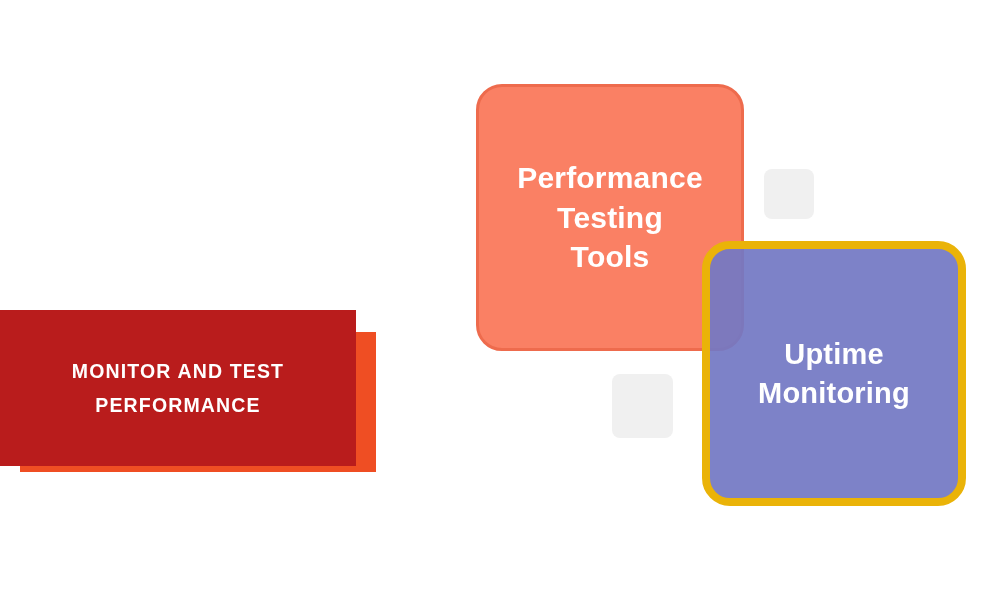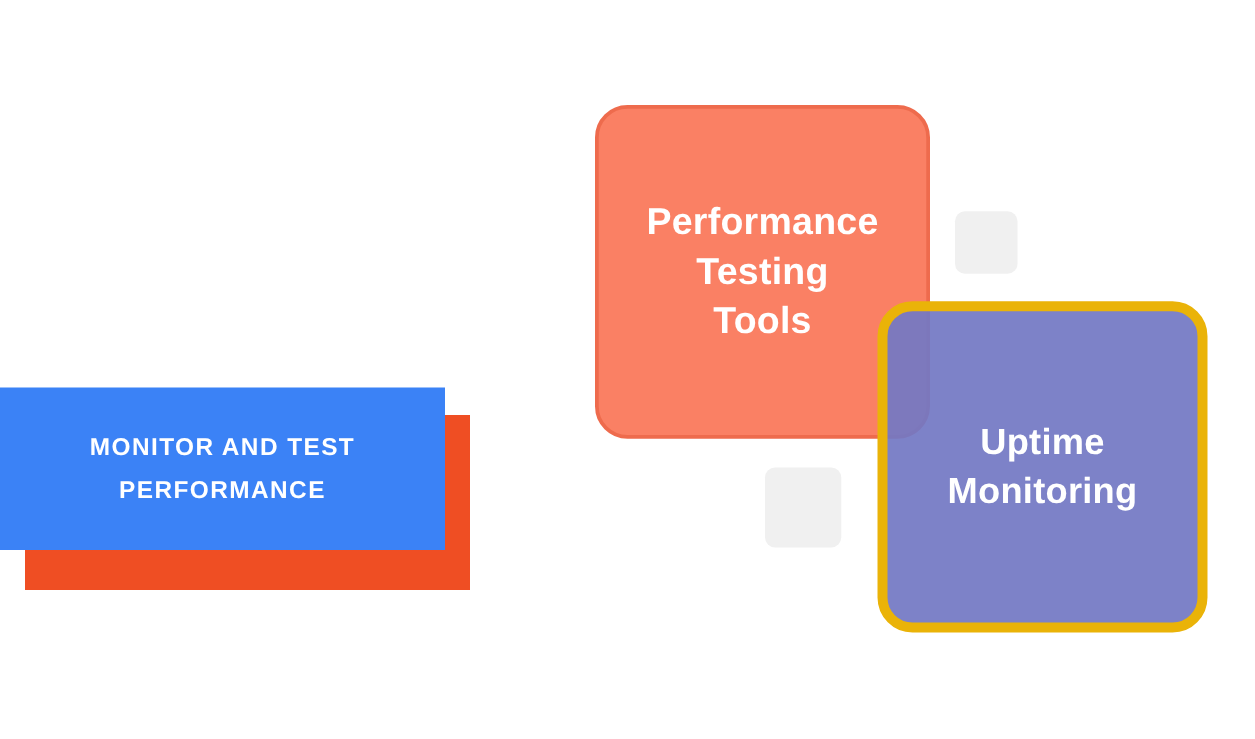--- a/index.html
+++ b/index.html
@@ -29,22 +29,22 @@
     width: 356px;
     height: 140px;
     background: #ef4e23;
     z-index: 1;
   }
   .banner-main {
     position: absolute;
     left: 0px;
     top: 310px;
     width: 356px;
-    height: 130px;
-    background: #3b82f6;
+    height: 156px;
+    background: #b91c1c;
     z-index: 2;
     display: flex;
     align-items: center;
     justify-content: center;
   }
   .banner-title {
     color: #ffffff;
     font-size: 19.5px;
     font-weight: bold;
     letter-spacing: 1.15px;

